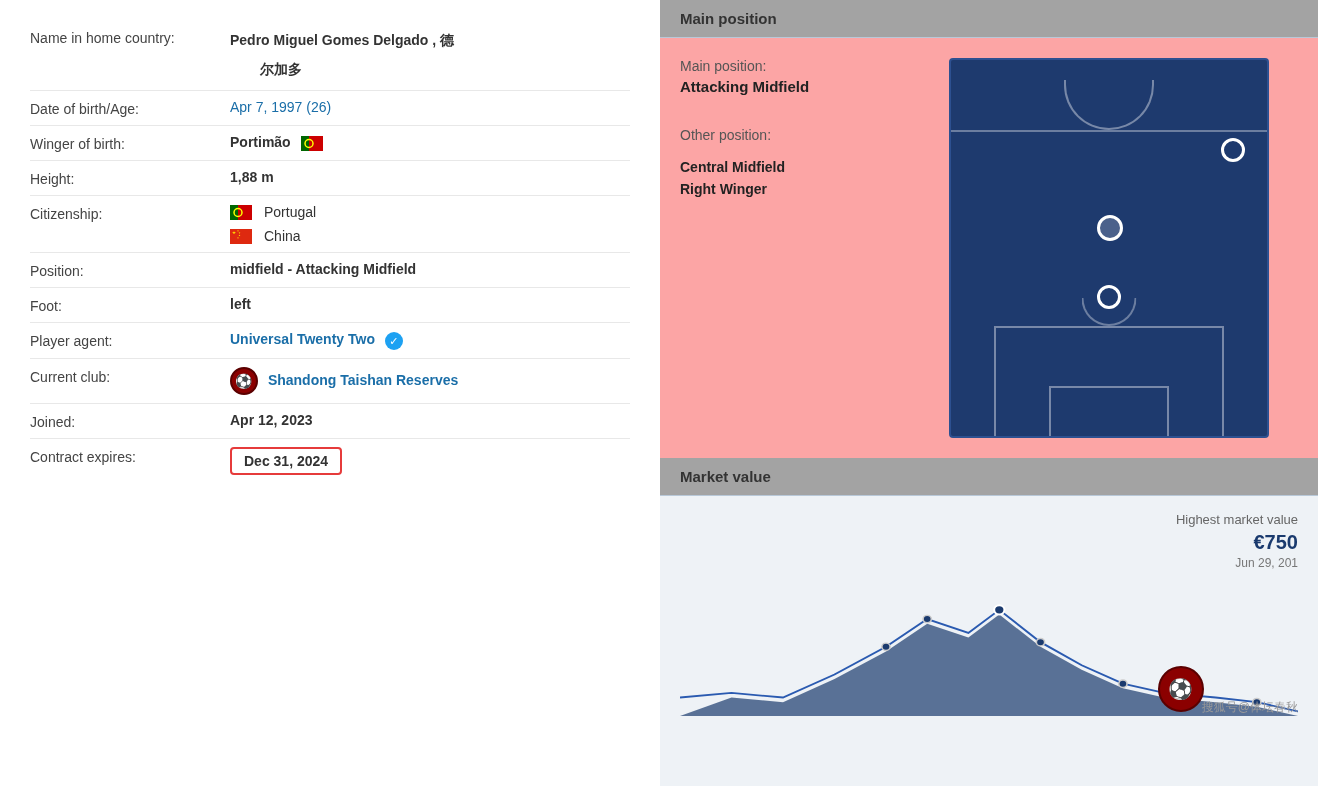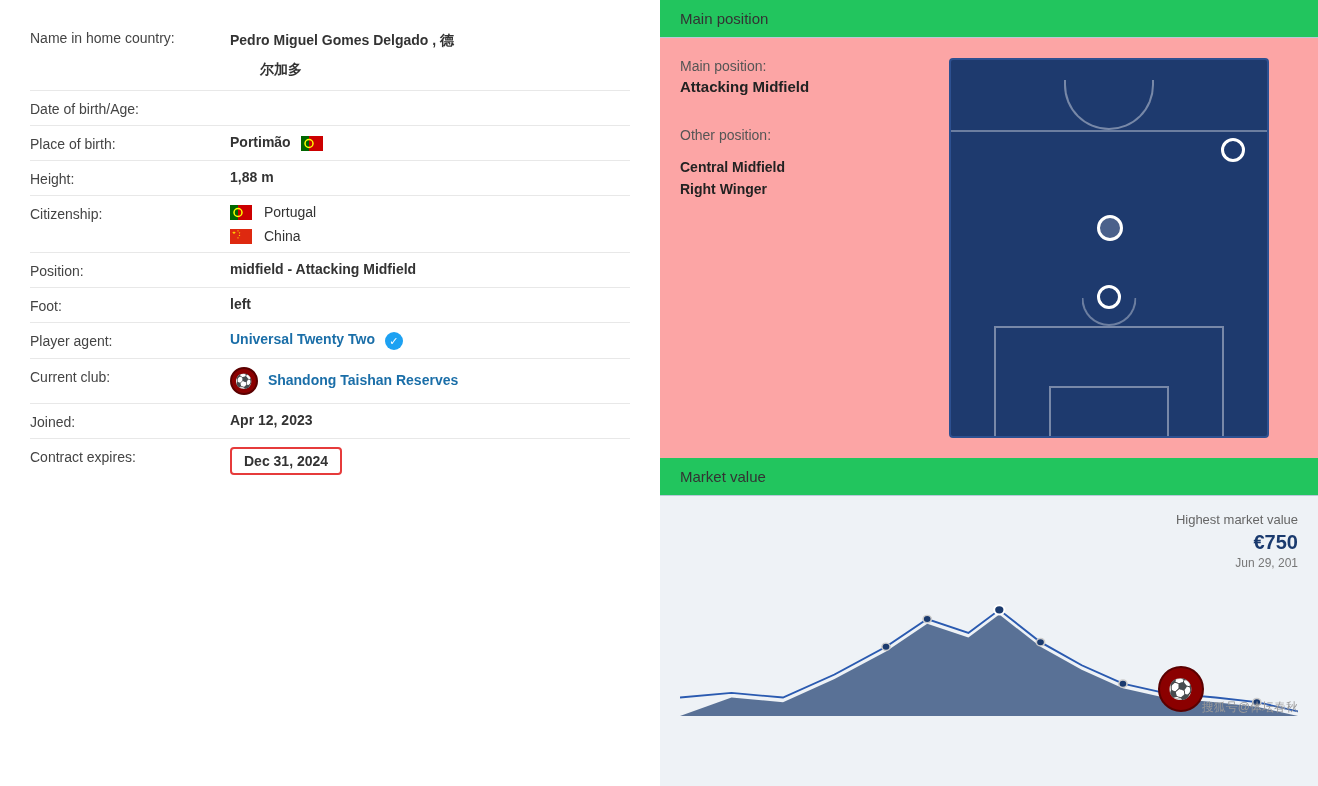--- a/index.html
+++ b/index.html
@@ -145,24 +145,24 @@
 
     
     .right-panel {
       flex: 1;
       background: #eef2f6;
       display: flex;
       flex-direction: column;
     }
 
     .section-header {
-      background: #22c55e;
+      background: #a3a3a3;
       padding: 10px 20px;
       font-size: 15px;
-      font-weight: normal;
+      font-weight: bold;
       color: #333;
       border-bottom: 1px solid #b8c8d8;
     }
 
     
     .position-section {
       background: #fca5a5;
       padding: 20px;
       display: flex;
       gap: 20px;
@@ -314,24 +314,27 @@
     <div class="info-row">
       <div class="label-col">Name in home country:</div>
       <div class="value-col name-multiline bold">
         <span>Pedro Miguel Gomes Delgado , 德</span>
         <span class="chinese-name">尔加多</span>
       </div>
     </div>
 
     <div class="info-row">
       <div class="label-col">Date of birth/Age:</div>
-    </div>
-
-    <div class="info-row">
-      <div class="label-col">Place of birth:</div>
+      <div class="value-col">
+        <a class="dob-link">Apr 7, 1997 (26)</a>
+      </div>
+    </div>
+
+    <div class="info-row">
+      <div class="label-col">Winger of birth:</div>
       <div class="value-col bold">
         <span>Portimão</span>
         <span class="flag flag-pt" style="display:inline-block;width:22px;height:15px;margin-left:6px;vertical-align:middle;">
           <svg width="22" height="15" viewBox="0 0 22 15">
             <rect width="8" height="15" fill="#006600"></rect>
             <rect x="8" width="14" height="15" fill="#cc0000"></rect>
             <ellipse cx="8" cy="7.5" rx="4" ry="4" fill="none" stroke="#ffff00" stroke-width="1.5"></ellipse>
           </svg>
         </span>
       </div>

